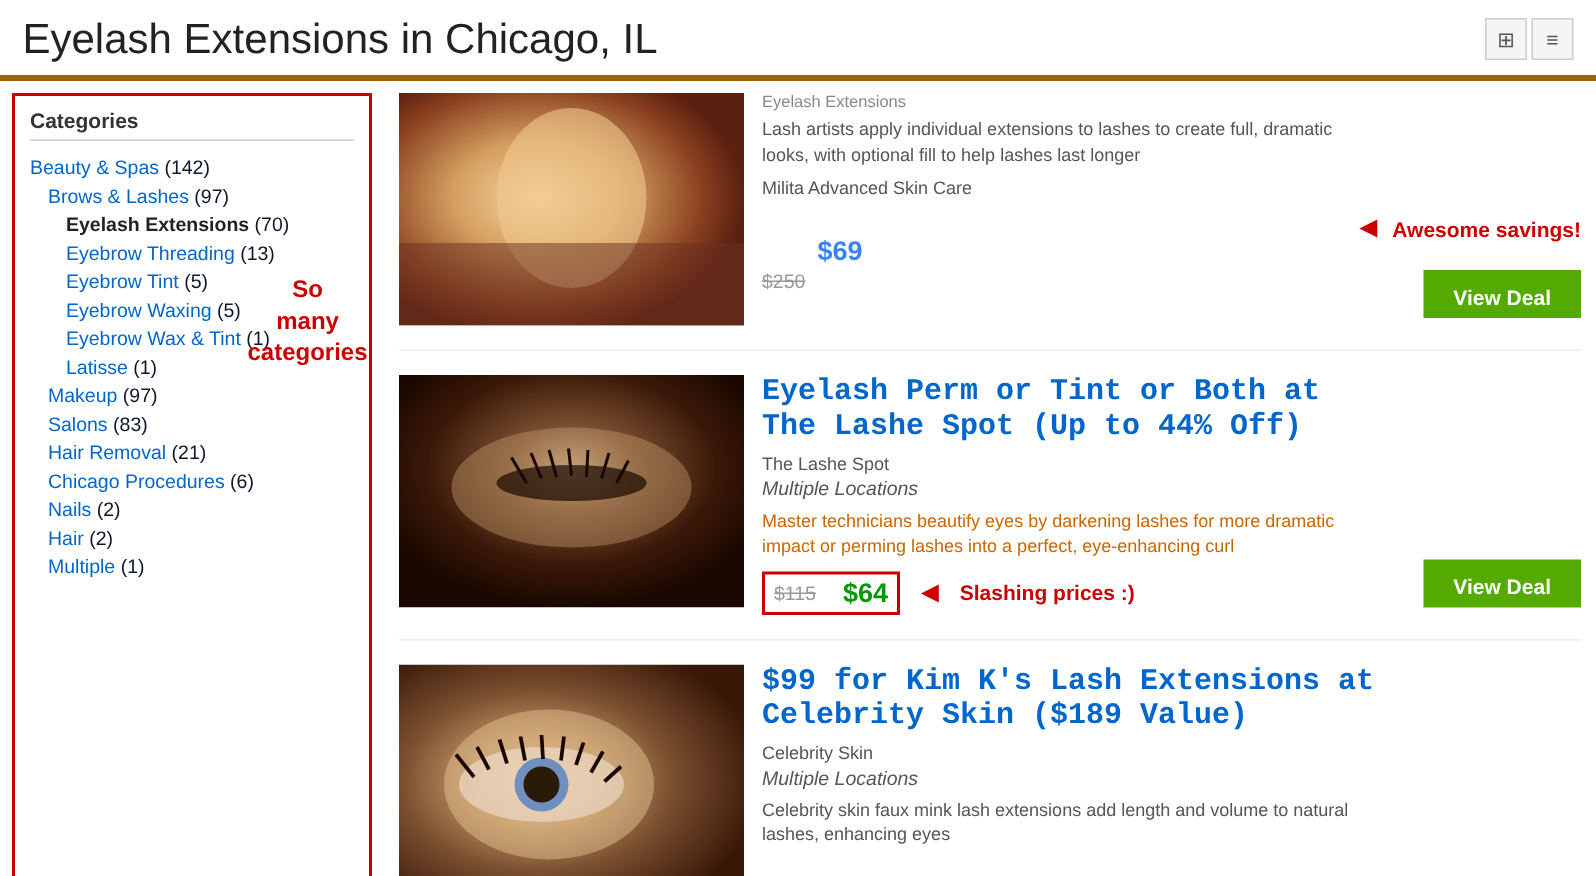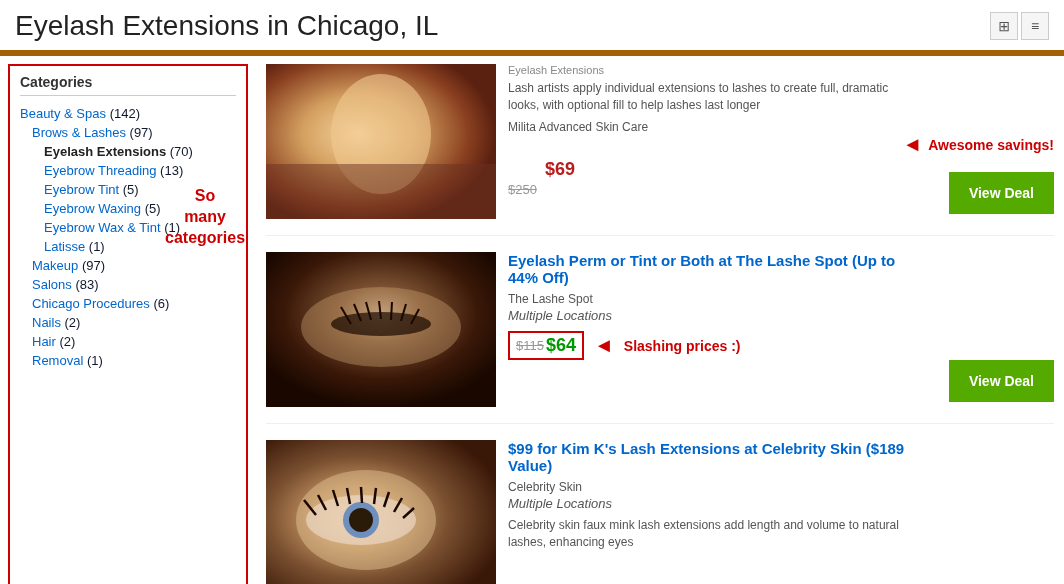--- a/index.html
+++ b/index.html
@@ -3,21 +3,21 @@
   <meta charset="utf-8">
   <style>
     * { box-sizing: border-box; margin: 0; padding: 0; }
     body { font-family: Arial, sans-serif; font-size: 13px; color: #333; background: #fff; width: 1064px; }
 
     .page-title {
       font-size: 28px;
       font-weight: normal;
       color: #222;
       padding: 10px 15px 8px;
-      border-bottom: 6px solid #a16207;
+      border-bottom: 4px solid #a16207;
       display: flex;
       align-items: center;
       justify-content: space-between;
     }
 
     .view-toggle {
       display: flex;
       gap: 3px;
     }
 
@@ -126,25 +126,26 @@
       color: #0066cc;
       font-weight: bold;
       border: 2px solid #cc0000;
       display: inline-block;
       padding: 1px 4px;
       margin-bottom: 6px;
       cursor: pointer;
     }
 
     .deal-title-normal {
-      font-size: 15px;
+      font-size: 20px;
       color: #0066cc;
       font-weight: bold;
       margin-bottom: 6px;
       cursor: pointer;
+      font-family: Liberation Mono, monospace;
     }
 
     .deal-description {
       font-size: 12px;
       color: #555;
       margin-bottom: 6px;
       line-height: 1.4;
     }
 
     .deal-description.highlight {
@@ -162,37 +163,37 @@
       color: #555;
       margin-bottom: 6px;
       font-style: italic;
     }
 
     .deal-price-box {
       border: 2px solid #cc0000;
       padding: 2px 6px;
       display: inline-flex;
       align-items: center;
-      gap: 2px;
+      gap: 18px;
     }
 
     .price-original {
       color: #999;
       text-decoration: line-through;
       font-size: 13px;
     }
 
     .price-sale {
       color: #009900;
       font-size: 18px;
       font-weight: bold;
     }
 
     .price-sale-inline {
-      color: #b91c1c;
+      color: #3b82f6;
       font-size: 18px;
       font-weight: bold;
     }
 
     .price-original-inline {
       color: #999;
       text-decoration: line-through;
       font-size: 13px;
       margin-top: 40px;
     }
@@ -210,21 +211,21 @@
 
     .view-deal-btn {
       background: #55aa00;
       color: #fff;
       border: none;
       padding: 10px 20px;
       font-size: 14px;
       font-weight: bold;
       cursor: pointer;
       white-space: nowrap;
-      height: 42px;
+      height: 32px;
     }
 
     .deal-actions {
       display: flex;
       flex-direction: column;
       justify-content: flex-end;
       align-items: flex-end;
       min-width: 120px;
       padding-bottom: 5px;
     }
@@ -276,30 +277,33 @@
     <div class="sidebar-item l3">
       <span>Latisse </span><span class="count">(1)</span>
     </div>
     <div class="sidebar-item l2">
       <span>Makeup </span><span class="count">(97)</span>
     </div>
     <div class="sidebar-item l2">
       <span>Salons </span><span class="count">(83)</span>
     </div>
     <div class="sidebar-item l2">
+      <span>Hair Removal </span><span class="count">(21)</span>
+    </div>
+    <div class="sidebar-item l2">
       <span>Chicago Procedures </span><span class="count">(6)</span>
     </div>
     <div class="sidebar-item l2">
       <span>Nails </span><span class="count">(2)</span>
     </div>
     <div class="sidebar-item l2">
       <span>Hair </span><span class="count">(2)</span>
     </div>
     <div class="sidebar-item l2">
-      <span>Removal </span><span class="count">(1)</span>
+      <span>Multiple </span><span class="count">(1)</span>
     </div>
 
     <div class="sidebar-annotation">So<br>many<br>categories</div>
   </div>
 
   <div class="content">
 
     <div class="deal-card">
       <div class="img-eyelash deal-img-placeholder">
         
@@ -356,20 +360,21 @@
           <line x1="115" y1="67" x2="113" y2="49" stroke="#1a0800" stroke-width="2"></line>
           <line x1="125" y1="68" x2="126" y2="50" stroke="#1a0800" stroke-width="2"></line>
           <line x1="135" y1="69" x2="140" y2="52" stroke="#1a0800" stroke-width="2"></line>
           <line x1="145" y1="72" x2="153" y2="57" stroke="#1a0800" stroke-width="2"></line>
         </svg>
       </div>
       <div class="deal-info">
         <div class="deal-title-normal">Eyelash Perm or Tint or Both at The Lashe Spot (Up to 44% Off)</div>
         <div class="deal-merchant">The Lashe Spot</div>
         <div class="deal-location">Multiple Locations</div>
+        <div class="deal-description highlight">Master technicians beautify eyes by darkening lashes for more dramatic impact or perming lashes into a perfect, eye-enhancing curl</div>
         <div style="display:flex; align-items:center; gap:10px; margin-top:8px;">
           <div class="deal-price-box">
             <span class="price-original">$115</span>
             <span class="price-sale">$64</span>
           </div>
           <span class="arrow-icon">◄</span>
           <span class="awesome-text">Slashing prices :)</span>
         </div>
       </div>
       <div class="deal-actions">

